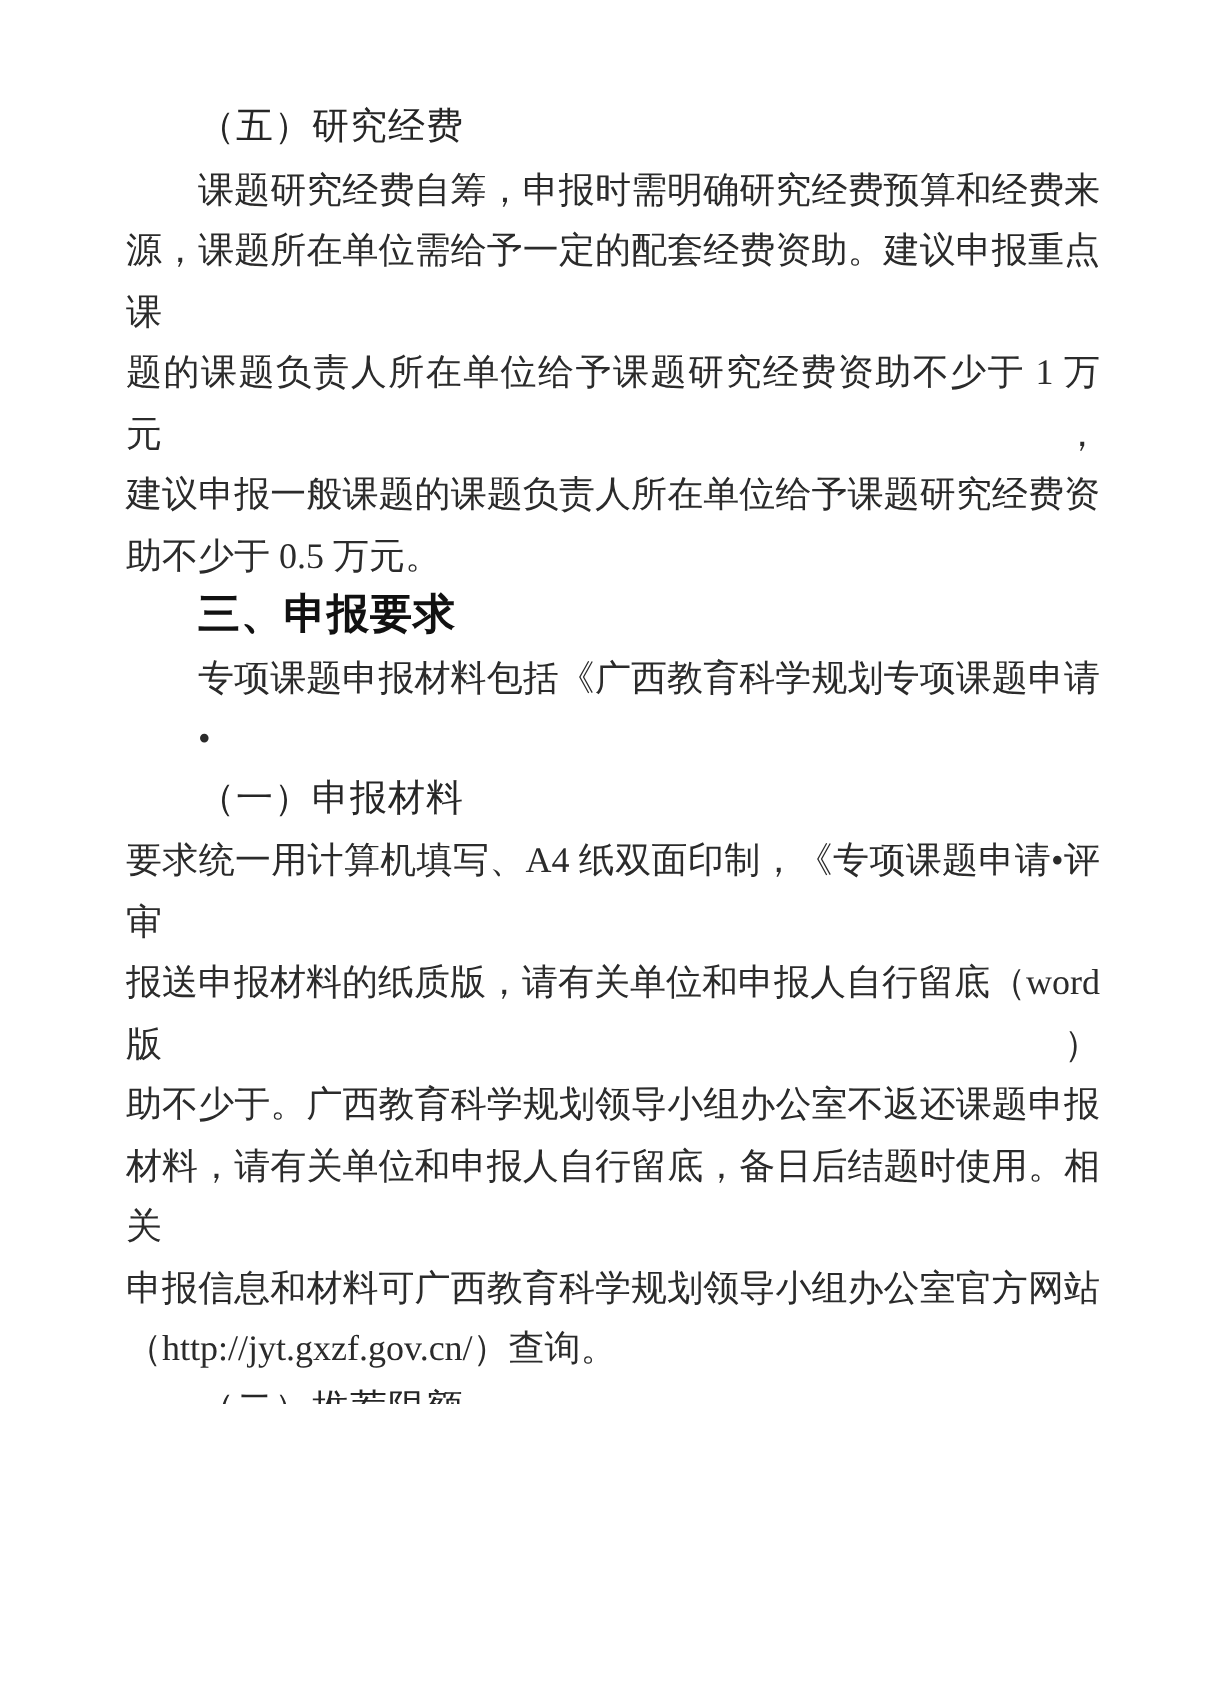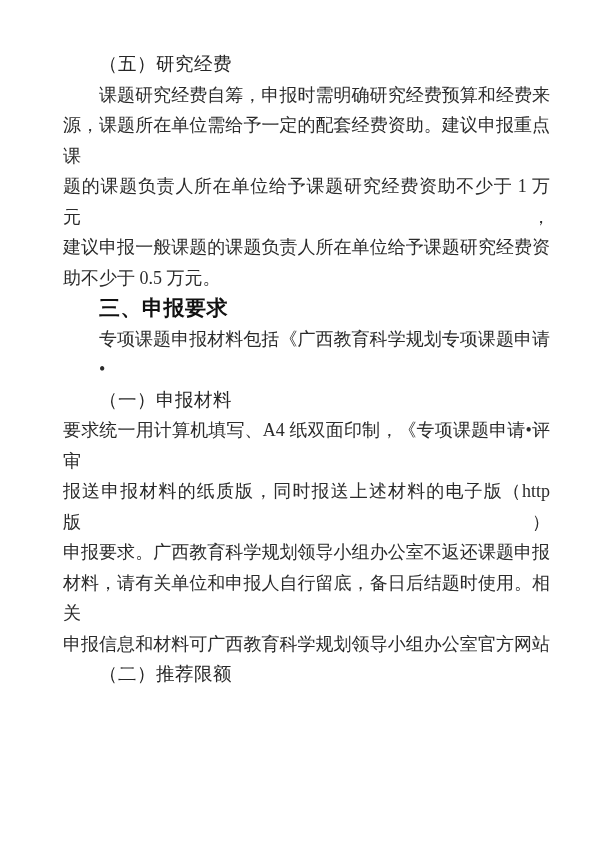--- a/index.html
+++ b/index.html
@@ -76,23 +76,24 @@
     <div class="line just">题的课题负责人所在单位给予课题研究经费资助不少于 1 万元，</div>
     <div class="line just">建议申报一般课题的课题负责人所在单位给予课题研究经费资</div>
     <div class="line">助不少于 0.5 万元。</div>
 
     <div class="line hei indent">三、申报要求</div>
 
     <div class="line indent just">专项课题申报材料包括《广西教育科学规划专项课题申请•</div>
 
     <div class="line kai indent">（一）申报材料</div>
     <div class="line just">要求统一用计算机填写、A4 纸双面印制，《专项课题申请•评审</div>
-    <div class="line just">报送申报材料的纸质版，同时报送上述材料的电子版（http 版）</div>
-    <div class="line just">申报要求。广西教育科学规划领导小组办公室不返还课题申报</div>
+    <div class="line just">报送申报材料的纸质版，请有关单位和申报人自行留底（word 版）</div>
+    <div class="line just">助不少于。广西教育科学规划领导小组办公室不返还课题申报</div>
     <div class="line just">材料，请有关单位和申报人自行留底，备日后结题时使用。相关</div>
     <div class="line just">申报信息和材料可广西教育科学规划领导小组办公室官方网站</div>
+    <div class="line">（http://jyt.gxzf.gov.cn/）查询。</div>
 
     <div class="line kai indent">（二）推荐限额</div>
 
   </div>
 
   <div class="pagenum">— 3 —</div>
 </div>
 
 </body></html>

